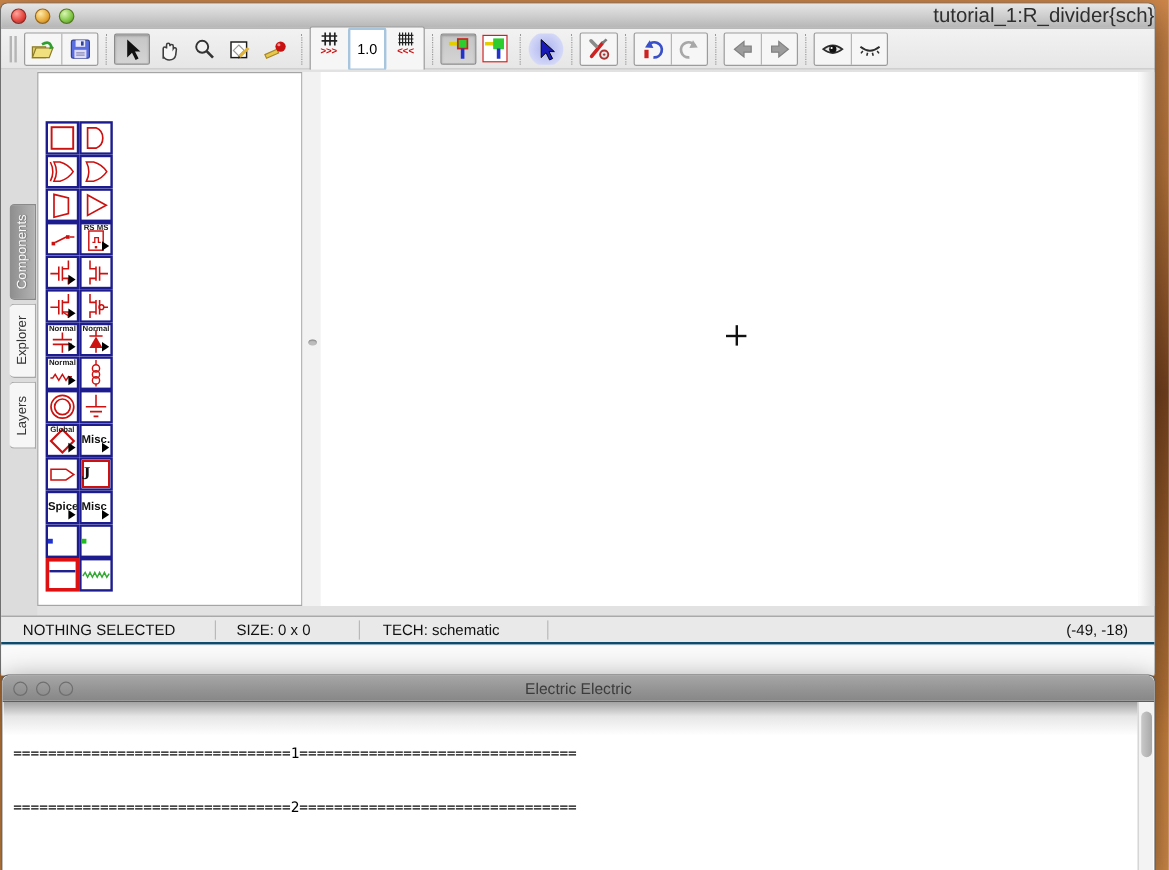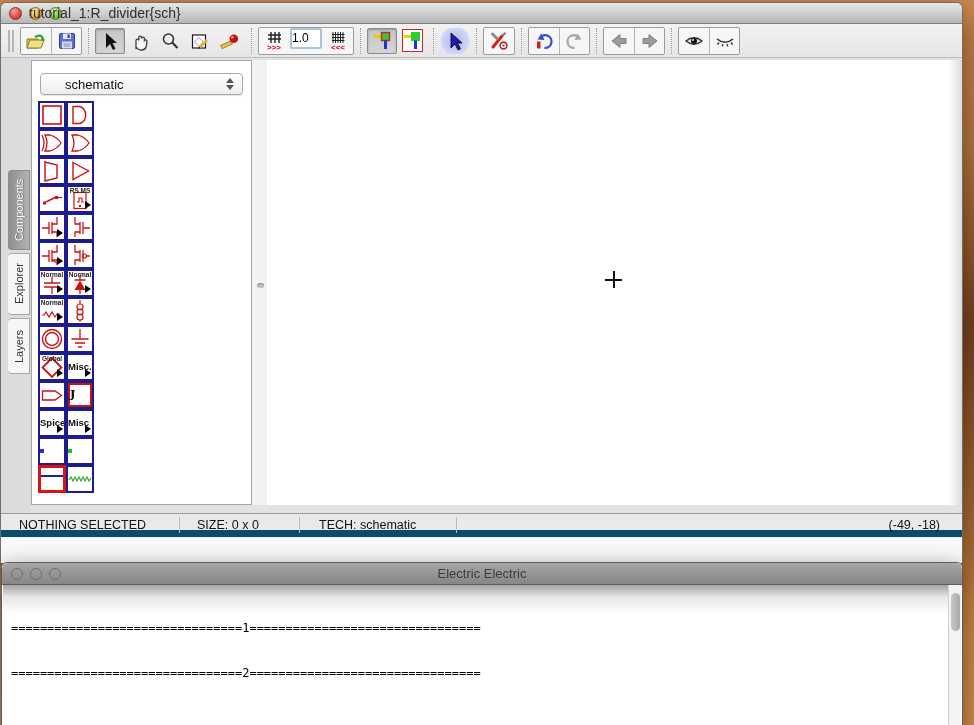--- a/index.html
+++ b/index.html
@@ -20,40 +20,40 @@
     background:linear-gradient(#e6e6e6,#cfcfcf 50%,#b6b6b6);
     border-bottom:1px solid #7e7e7e; border-radius:6px 6px 0 0;
     display:flex; align-items:center;
   }
   .traffic{ display:flex; gap:7px; margin-left:8px; }
   .tl{ width:13px; height:13px; border-radius:50%; }
   .tl.red{ background:radial-gradient(circle at 35% 30%,#ffa49c,#e3453c 60%,#a82420); border:1px solid #8e2a25;}
   .tl.yellow{ background:radial-gradient(circle at 35% 30%,#ffeaa8,#e6a937 60%,#b07318); border:1px solid #96651c;}
   .tl.green{ background:radial-gradient(circle at 35% 30%,#d9f6b2,#7ec544 60%,#4c8c1e); border:1px solid #55791f;}
   .title-text{
-    position:absolute; left:0; right:0; text-align:left;
-    font-size:14px; color:#2e2e2e; pointer-events:none;margin-left:28px;
+    position:absolute; left:0; right:0; text-align:right;
+    font-size:17px; color:#2e2e2e; pointer-events:none;
   }
   
   .toolbar{
     position:absolute; left:0; top:21px; right:0; height:34px;
     background:linear-gradient(#f2f2f2,#e6e6e6);
     border-bottom:1px solid #bdbdbd;
     display:flex; align-items:center; padding-left:7px;
   }
   .grip{ width:6px; height:22px; border-left:2px solid #b5b5b5; border-right:2px solid #b5b5b5; margin-right:6px;}
   .tsep{ width:0; height:26px; border-left:1px dotted #999; margin:0 6px; }
   .tgroup{ display:flex; border:1px solid #9c9c9c; border-radius:2px; background:#f6f6f6; }
   .tgroup .tbtn + .tbtn{ border-left:1px solid #b5b5b5; }
   .tbtn{ width:30px; height:26px; display:flex; align-items:center; justify-content:center; }
   .flat{ border:none; background:transparent; }
   .sunken{ background:linear-gradient(#c6c6c6,#d4d4d4); border:1px solid #8b8b8b; border-radius:2px; box-shadow:inset 0 1px 2px rgba(0,0,0,.25); }
   .glow{ background:radial-gradient(circle,#b7bdf2 20%,#d4d8f7 70%, transparent 75%); border-radius:4px; }
   .gridfield{
-    width:32px; height:21px; text-align:left; font-size:12px;
+    width:32px; height:36px; text-align:center; font-size:12px;
     font-family:"Liberation Sans",sans-serif;
     border:2px solid #a7c6dd; border-radius:2px; background:#fff; margin:0 1px;
   }
   .gridglyph{ display:flex; flex-direction:column; align-items:center; line-height:6px; }
   .redarrows{ color:#cc1111; font-size:8px; font-weight:bold; letter-spacing:0px; line-height:7px; }
   .pinbox{ border:1px solid #cc2222; padding:1px; background:#fff; }
   
   .content{ position:absolute; left:0; top:55px; right:0; height:455px; background:#e2e2e2; }
   .tab-strip{ position:absolute; left:0; top:0; bottom:0; width:30px; background:#dcdcdc; }
   .vtab{
@@ -114,21 +114,21 @@
   .pal-divider{ position:absolute; left:251px; width:15px; top:2px; bottom:8px; background:#f2f2f2; }
   .handle-dot{ position:absolute; left:5px; top:223px; width:7px; height:5px; border-radius:50%; background:#bdbdbd; box-shadow:inset 0 1px 1px #8e8e8e; }
   .canvas{ position:absolute; left:266px; right:13px; top:2px; bottom:8px; background:#fff; }
   .right-gutter{ position:absolute; right:0; width:13px; top:2px; bottom:8px; background:linear-gradient(90deg,#fdfdfd,#dcdcdc); }
   .crosshair{ position:absolute; left:338px; top:211px; width:17px; height:17px; }
   .crosshair::before{ content:""; position:absolute; left:0; right:0; top:8px; height:1.6px; background:#111; }
   .crosshair::after{ content:""; position:absolute; top:0; bottom:0; left:8px; width:1.6px; background:#111; }
   
   .statusbar{
     position:absolute; left:0; right:0; top:510px; height:24px;
-    background:#e9e9e9; border-top:1px solid #9a9a9a; border-bottom:7px solid #0c4a6e;
+    background:#e9e9e9; border-top:1px solid #9a9a9a; border-bottom:2px solid #0c4a6e;
     font-size:12.5px; color:#111;text-align:right;
   }
   .statusbar span{ position:absolute; top:4px; }
   .st-sel{ left:18px; } .st-size{ left:196px; } .st-tech{ left:318px; }
   .st-coords{ right:22px; }
   .ssep{ position:absolute; top:3px; width:0; height:16px; border-left:1px solid #b9b9b9; }
   .ssep1{ left:178px; } .ssep2{ left:298px; } .ssep3{ left:455px; }
   .bottom-strip{ position:absolute; left:0; right:0; top:535px; height:25px; background:#fafafa; }
   
   .msg-window{
@@ -354,27 +354,20 @@
       </div>
       <div class="vtab vtab-explorer">
         <span>Explorer</span>
       </div>
       <div class="vtab vtab-layers">
         <span>Layers</span>
       </div>
     </div>
 
     <div class="palette-panel">
-      <div class="tech-select">
-        <span>schematic</span>
-        <span class="stepper">
-            <i class="up"></i>
-            <i class="dn"></i>
-          </span>
-      </div>
 
       <div class="pgrid">
 
         <div class="pcell">
           <svg width="24" height="24" viewBox="0 0 24 24">
             <rect x="3" y="3" width="18" height="18" fill="none" stroke="#cc1111" stroke-width="1.6"></rect>
           </svg>
         </div>
         <div class="pcell">
           <svg width="24" height="24" viewBox="0 0 24 24">

